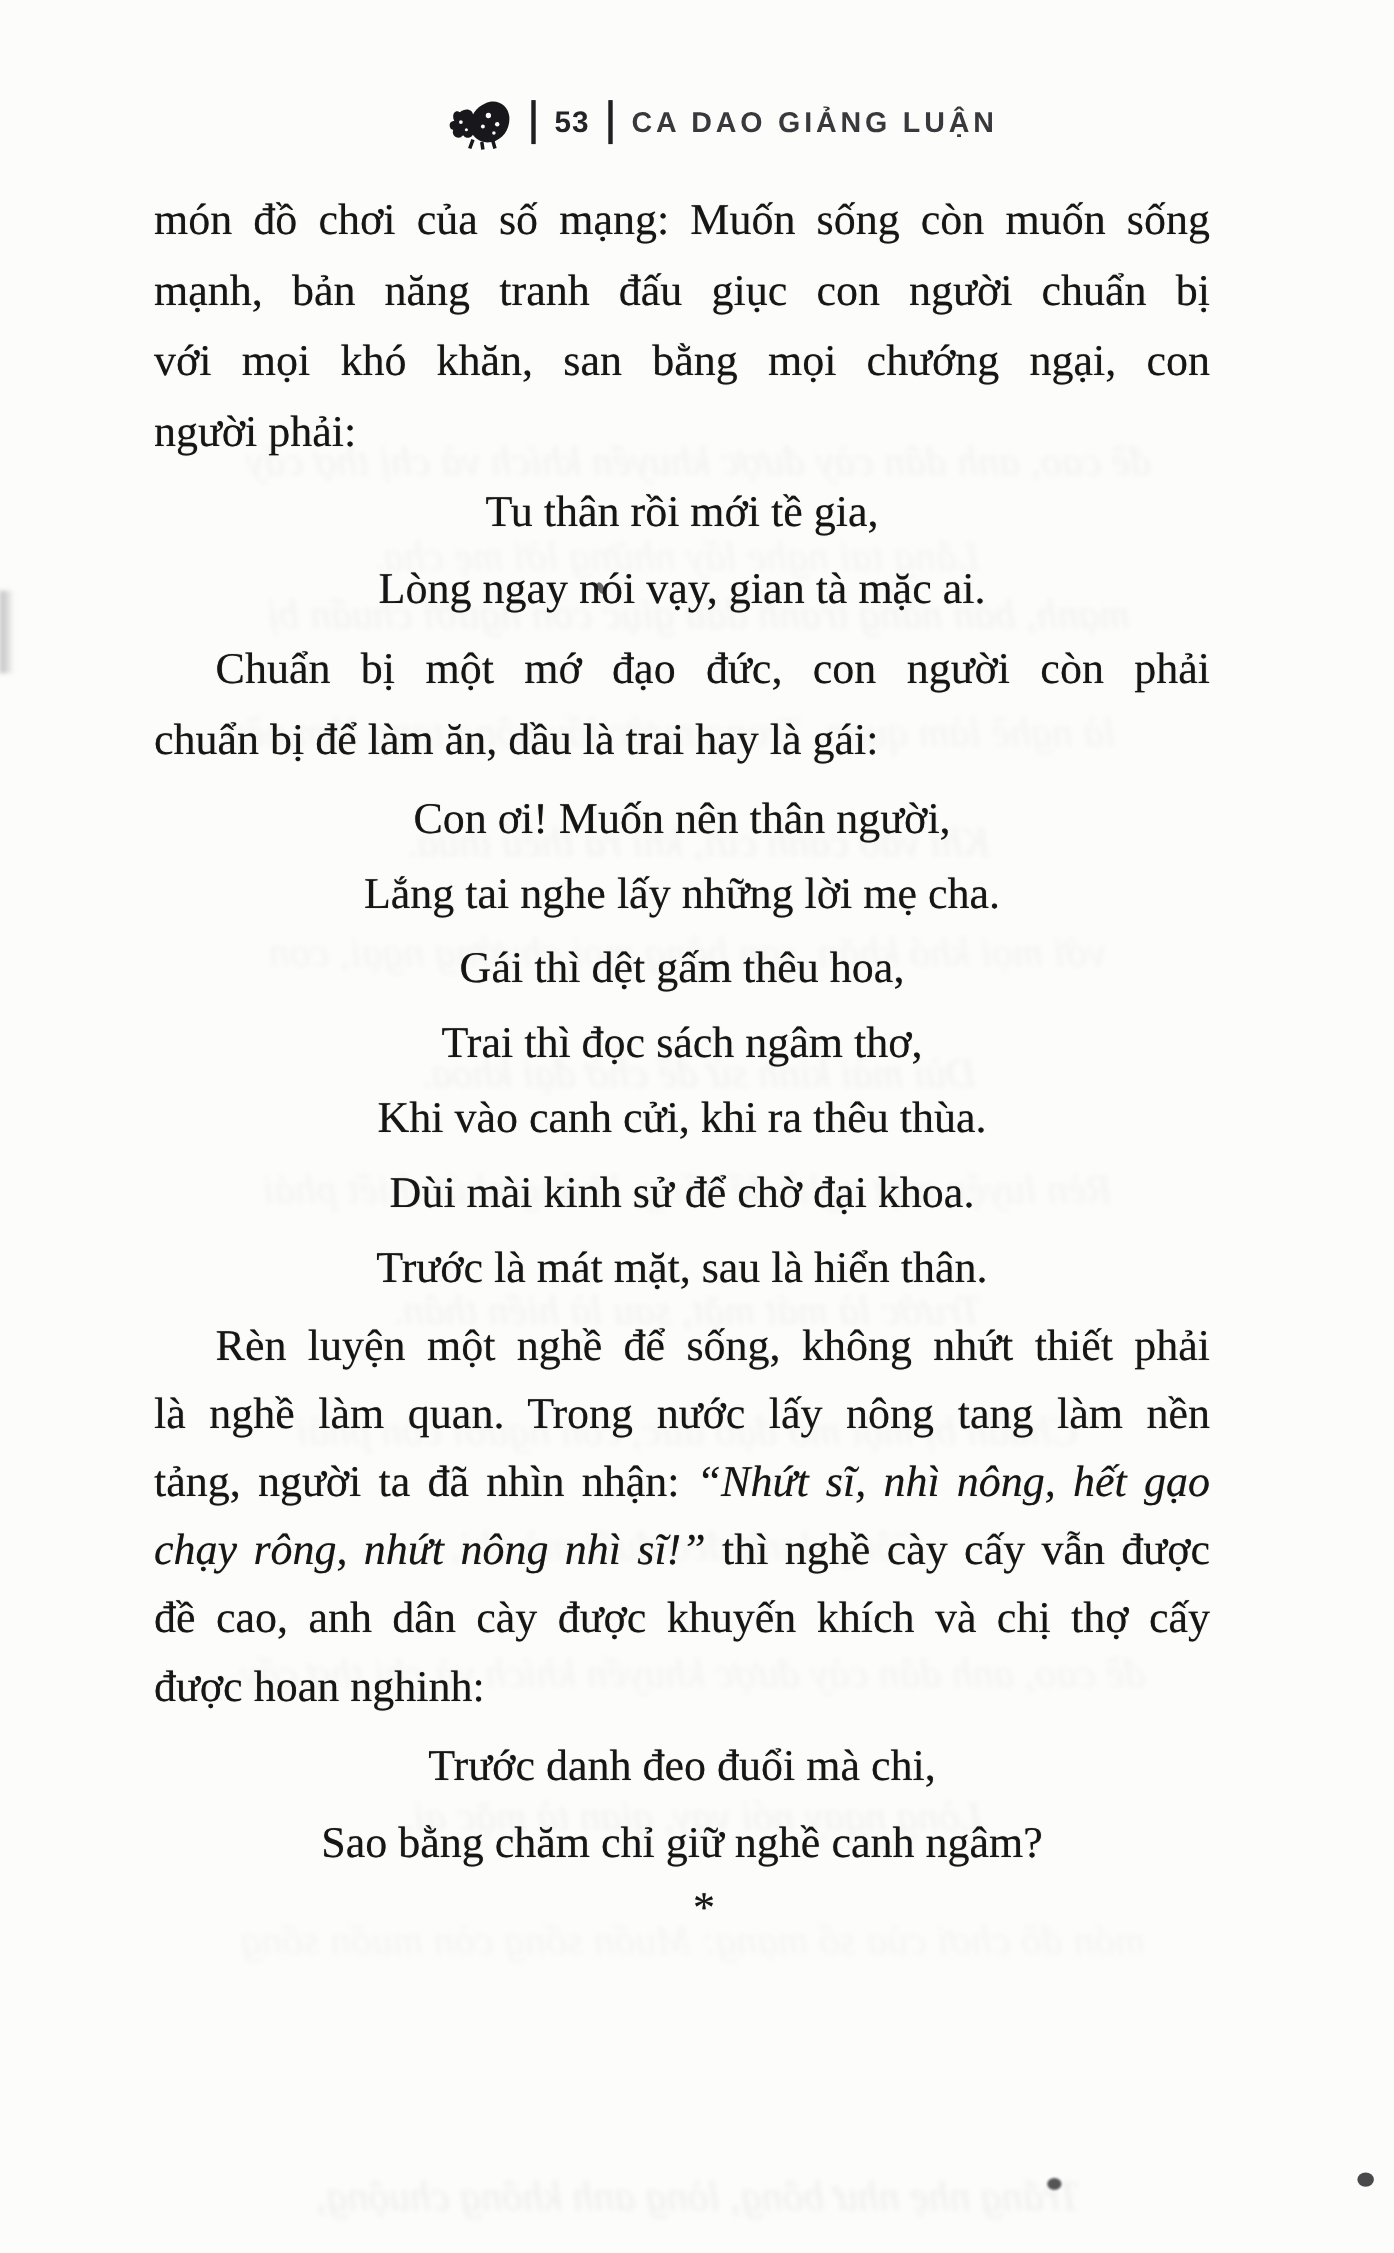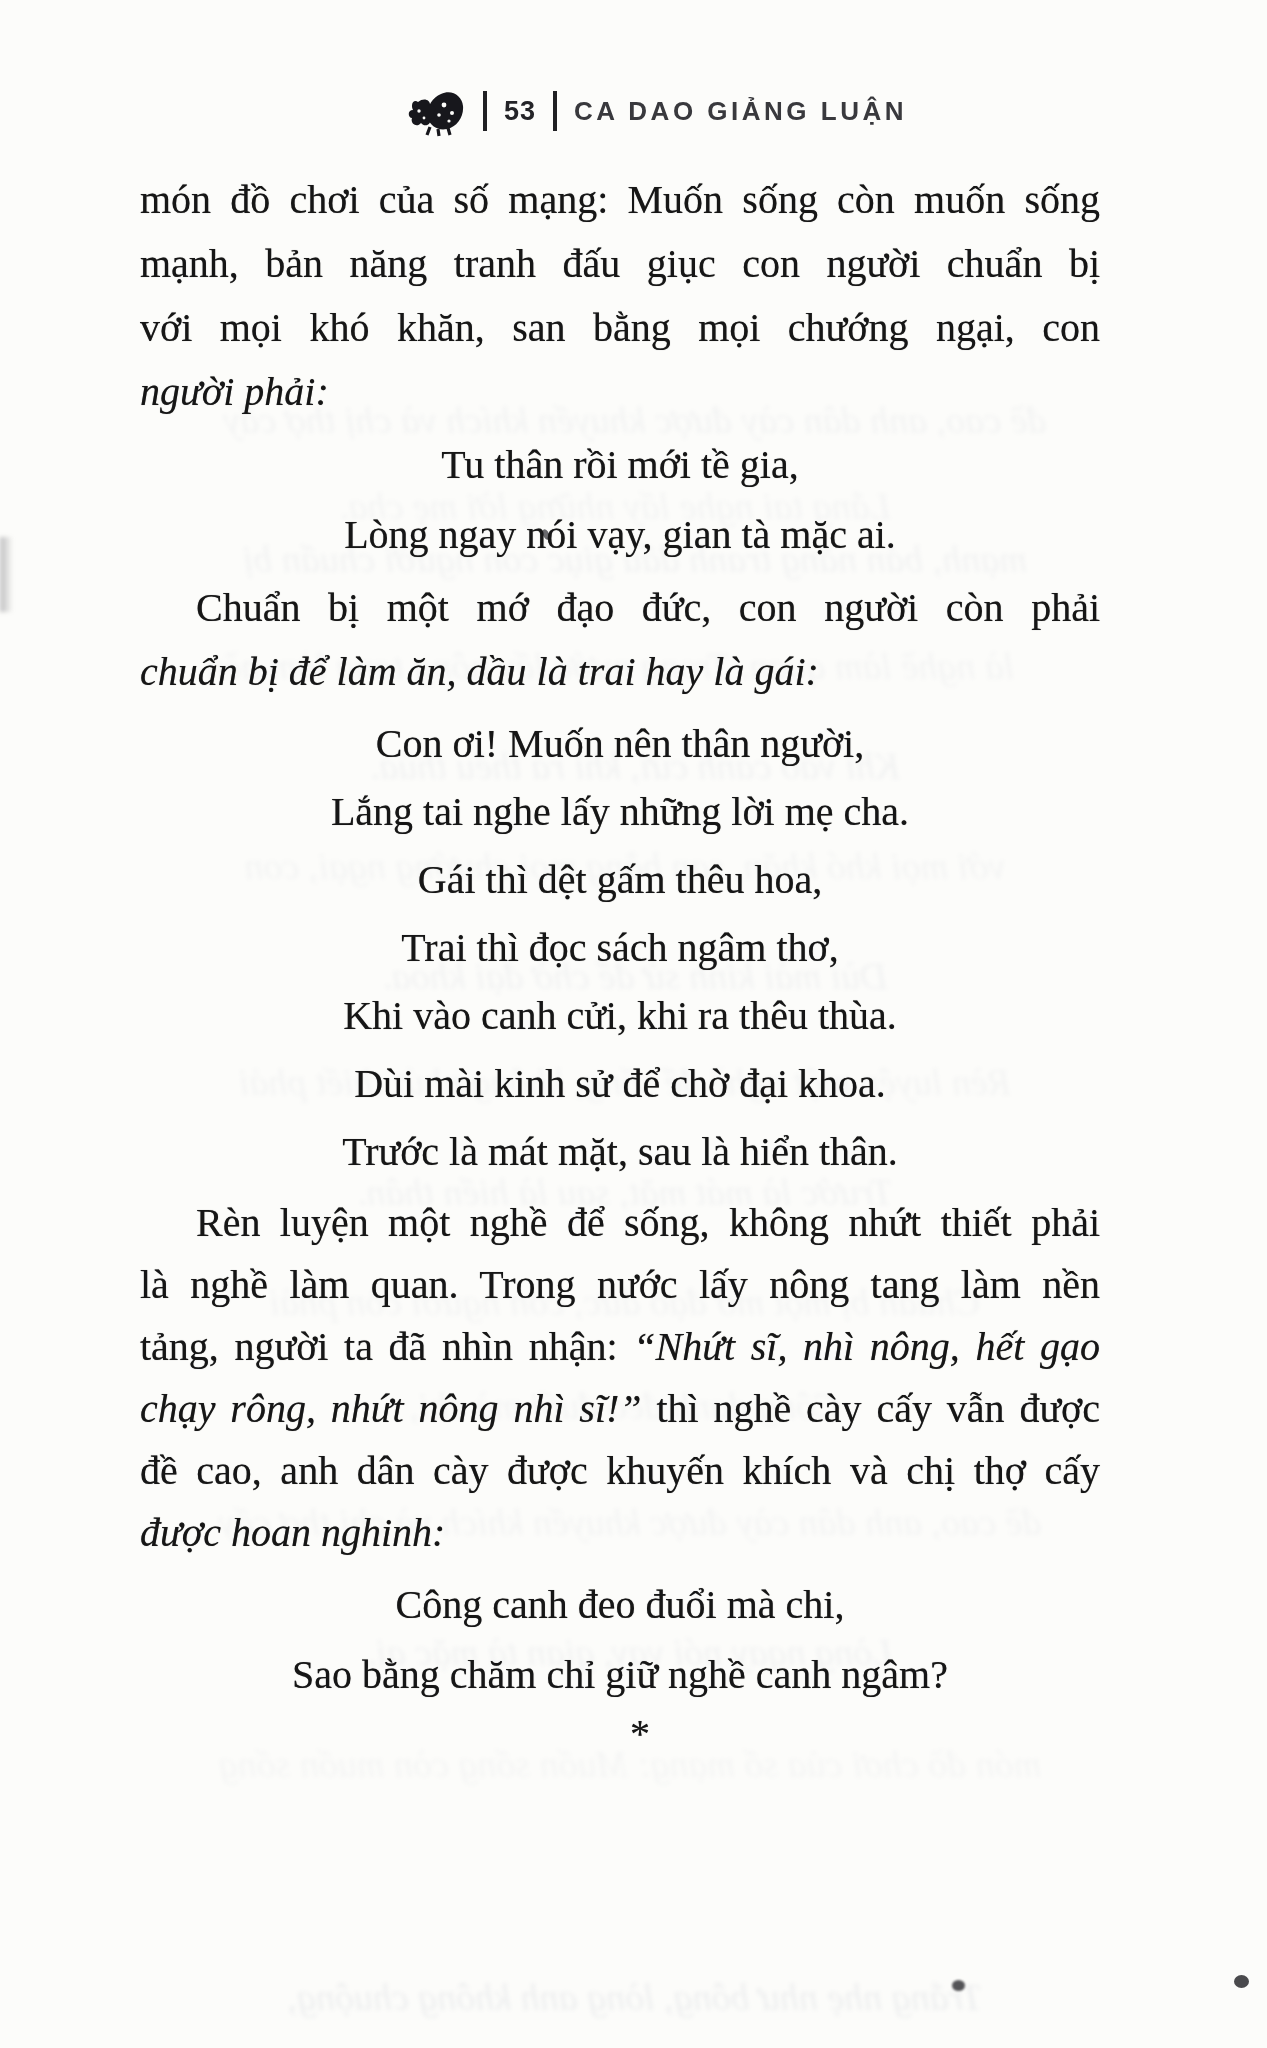--- a/index.html
+++ b/index.html
@@ -58,21 +58,21 @@
 
   
   .text-col{
     position:relative;z-index:3;
     margin-top:28px;
     padding:0 167px 0 140px;
     text-shadow:0 0 0.7px rgba(10,10,10,0.6);
   }
   .prose{font-size:40px;}
   .prose .ln{line-height:64px;text-align:justify;text-align-last:justify;}
-  .prose .ln.last{text-align:right;text-align-last:left;font-style:italic;}
+  .prose .ln.last{text-align:right;text-align-last:left;}
   .prose .ln.indent{padding-left:56px;}
   .p3 .ln{line-height:62px;}
   .it{font-style:italic;}
 
   .verse{font-size:40px;text-align:center;}
   .verse .vln{line-height:70px;}
   .v2 .vln{line-height:68px;}
   .v3{margin-top:6px;}
   .verse-block{margin-top:6px;margin-bottom:0;}
   .v4 .vln{line-height:72px;}
@@ -161,21 +161,21 @@
     <div class="prose p3" style="margin-top:6px;">
       <div class="ln indent">Rèn luyện một nghề để sống, không nhứt thiết phải</div>
       <div class="ln">là nghề làm quan. Trong nước lấy nông tang làm nền</div>
       <div class="ln"><span>tảng, người ta đã nhìn nhận: </span><span class="it">“Nhứt sĩ, nhì nông, hết gạo</span></div>
       <div class="ln"><span class="it">chạy rông, nhứt nông nhì sĩ!”</span><span> thì nghề cày cấy vẫn được</span></div>
       <div class="ln">đề cao, anh dân cày được khuyến khích và chị thợ cấy</div>
       <div class="ln last">được hoan nghinh:</div>
     </div>
 
     <div class="verse verse-block v3">
-      <div class="vln">Công canh đeo đuổi mà chi,</div>
+      <div class="vln">Trước danh đeo đuổi mà chi,</div>
       <div class="vln">Sao bằng chăm chỉ giữ nghề canh ngâm?</div>
     </div>
 
     <div class="star-sep">*</div>
 
 
   </div>
 </div>
 
 </body></html>

